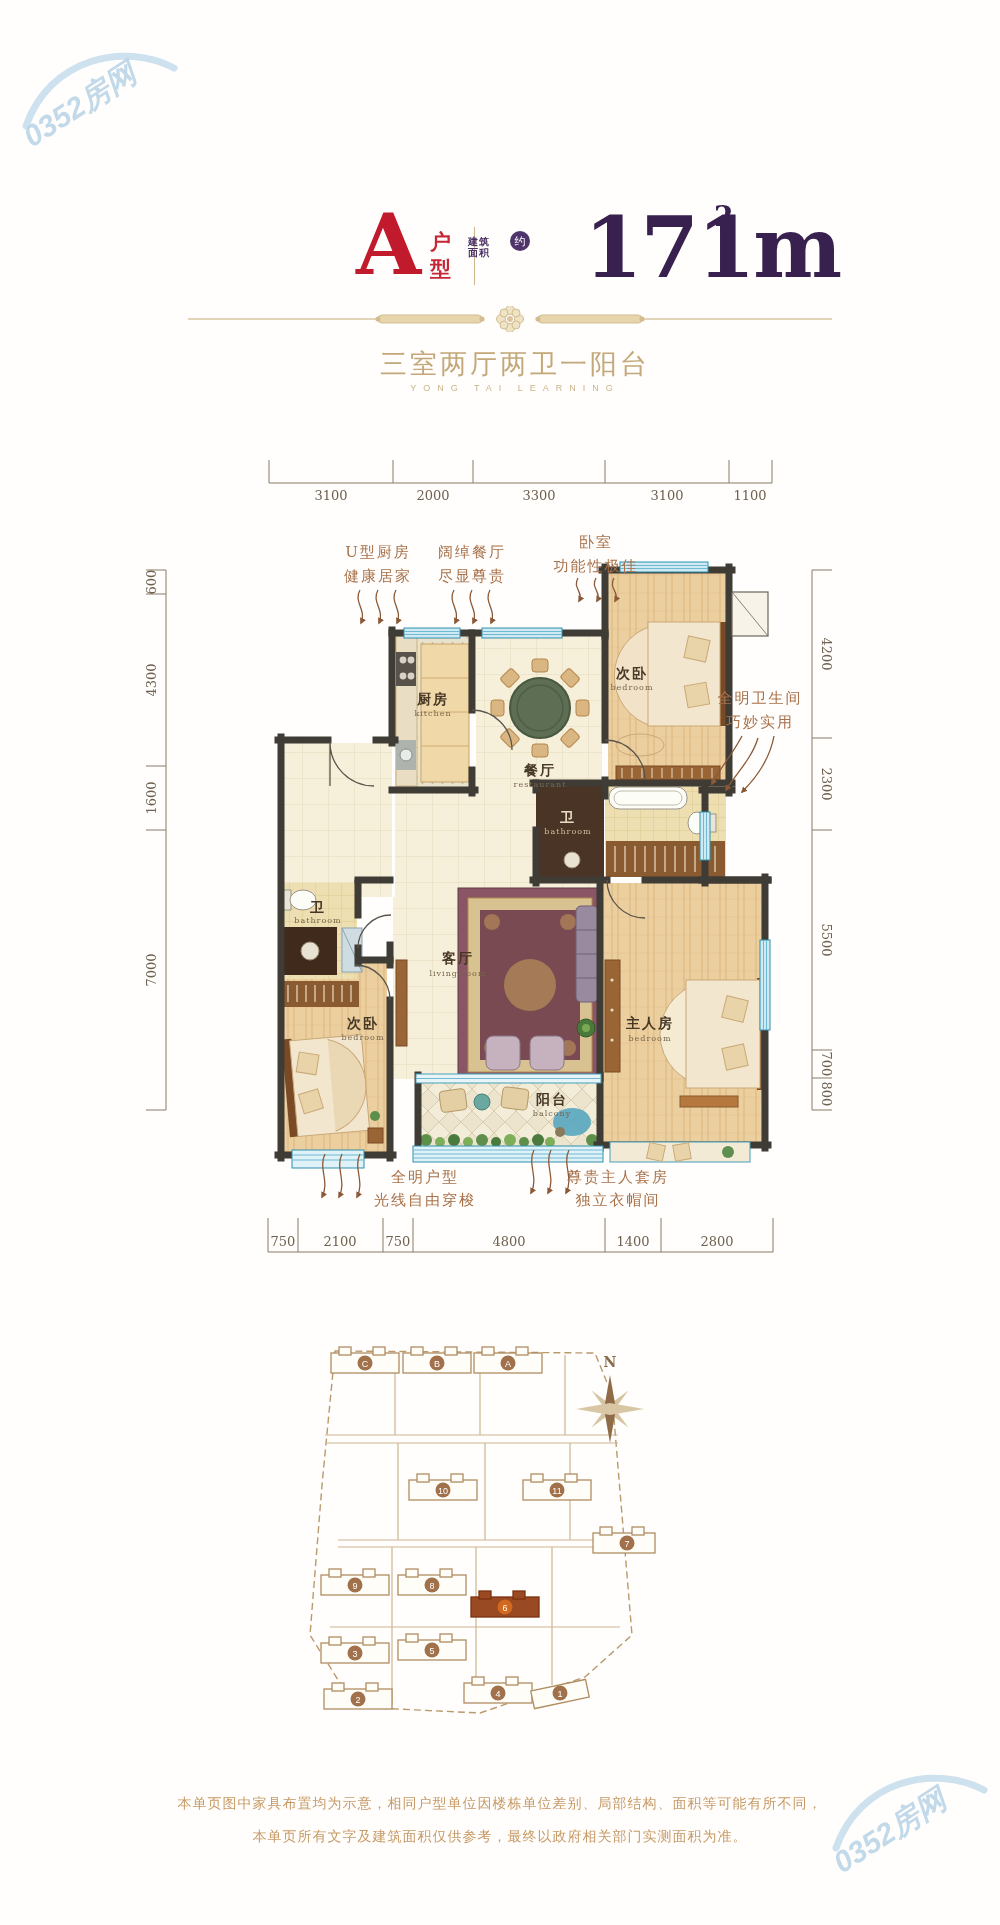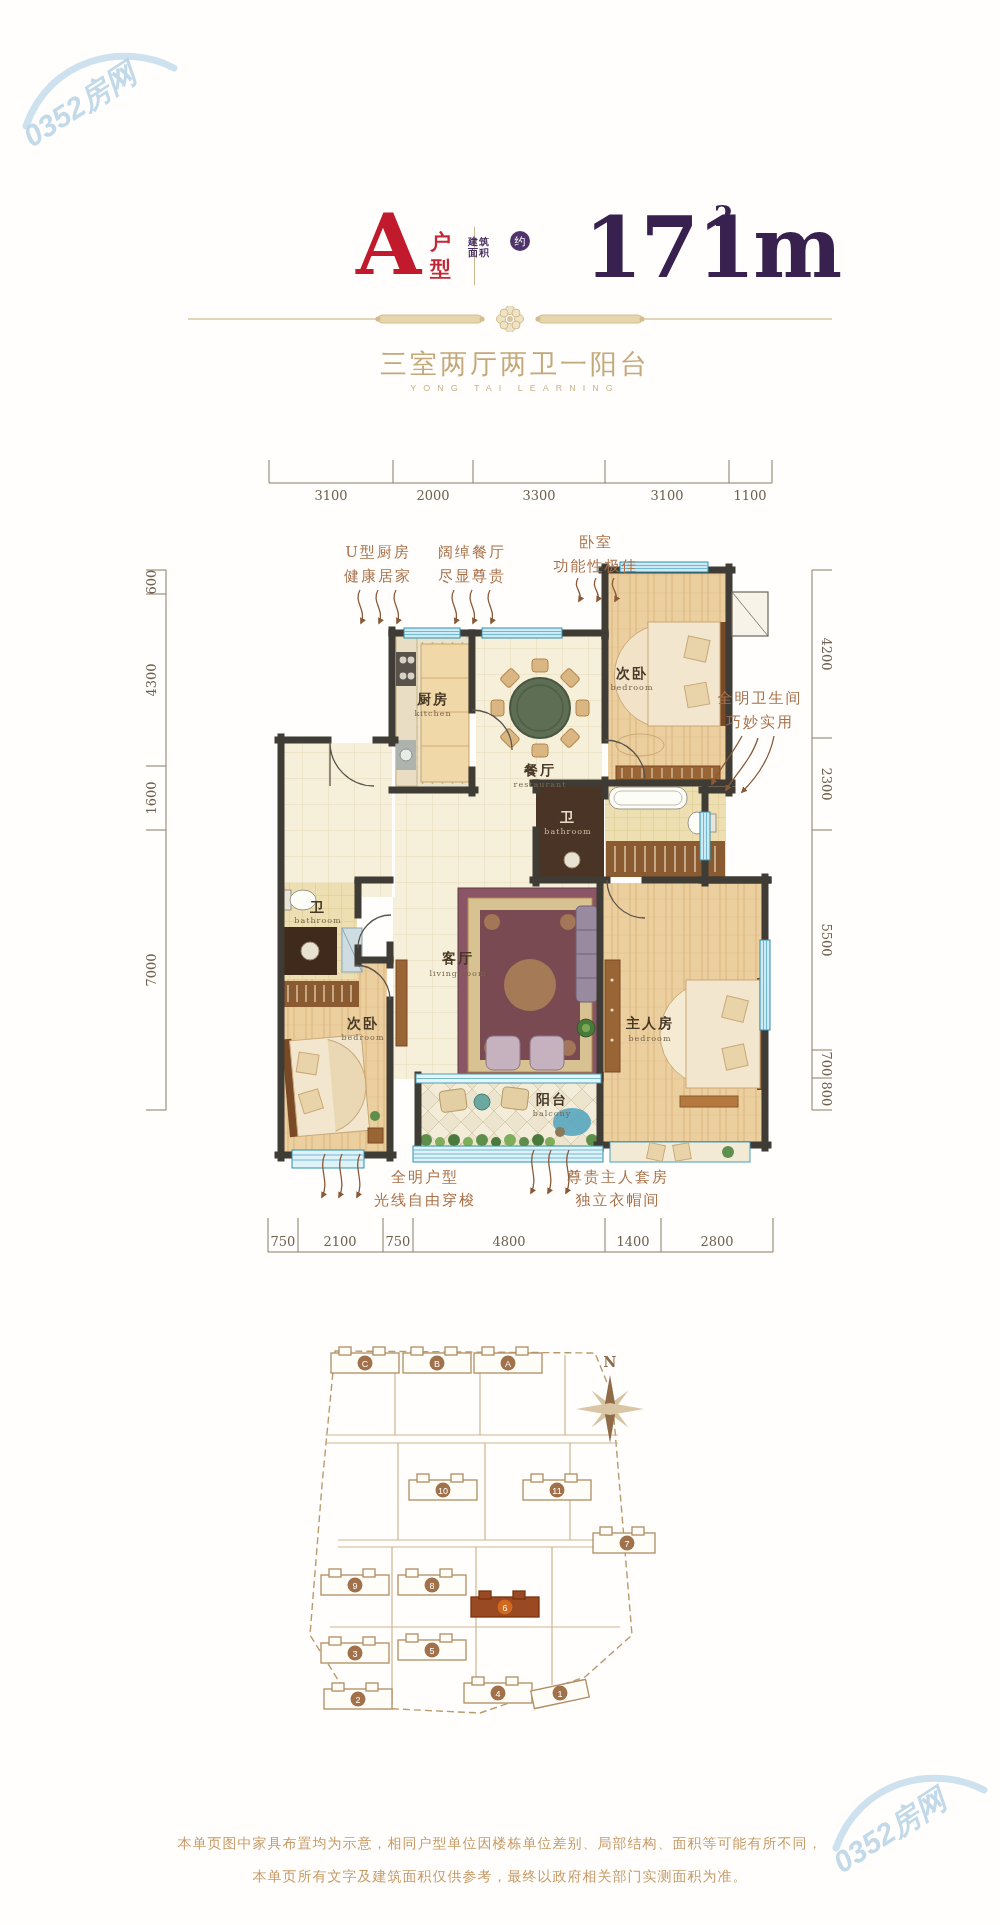--- a/index.html
+++ b/index.html
@@ -18,21 +18,21 @@
                color:#fff;font-size:11px;line-height:20px;text-align:center;}
   .area-value{left:560px;top:206px;font-family:"DejaVu Serif",serif;font-weight:bold;
               font-size:84px;line-height:1;color:#38214f;letter-spacing:-2px;margin-left:24px;}
   .area-sup{left:714px;top:200px;font-family:"DejaVu Serif",serif;font-weight:bold;
             font-size:28px;color:#38214f;}
   .subtitle-cn{left:15px;top:346px;width:1000px;text-align:center;font-size:27px;
                letter-spacing:3px;color:#c3a87a;font-family:"DejaVu Serif",serif;}
   .subtitle-en{left:15px;top:383px;width:1000px;text-align:center;font-size:9px;
                letter-spacing:7px;color:#c9b38a;}
   .disclaimer{left:0;width:1000px;text-align:center;font-size:14px;letter-spacing:1px;
-              color:#c79a66;margin-top:40px;}
+              color:#c79a66;}
   .d1{top:1795px;} .d2{top:1828px;}
   svg text{font-family:"DejaVu Serif",serif;}
   .dimtxt{font-size:13px;fill:#6f614f;}
   .roomcn{font-size:14px;fill:#473826;letter-spacing:2px;font-weight:bold;}
   .roomen{font-size:8px;fill:#77664c;letter-spacing:1px;}
   .notetxt{font-size:15px;fill:#a8714a;letter-spacing:2px;}
   .wmtxt{font-size:30px;font-weight:bold;fill:#b7d3e6;opacity:.85;
          font-family:"Liberation Sans",sans-serif;font-style:italic;}
   .bldg{fill:#fffdf8;stroke:#b08d62;stroke-width:1.3;}
   .bldg-hl{fill:#9a4a22;stroke:#7a3210;stroke-width:1.3;}

